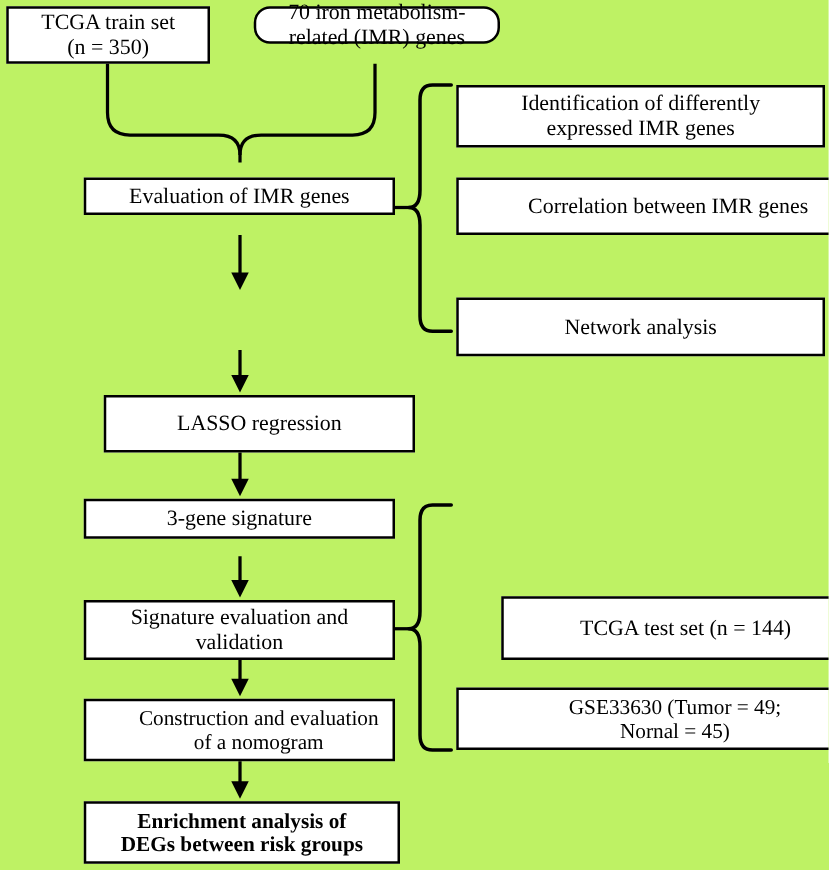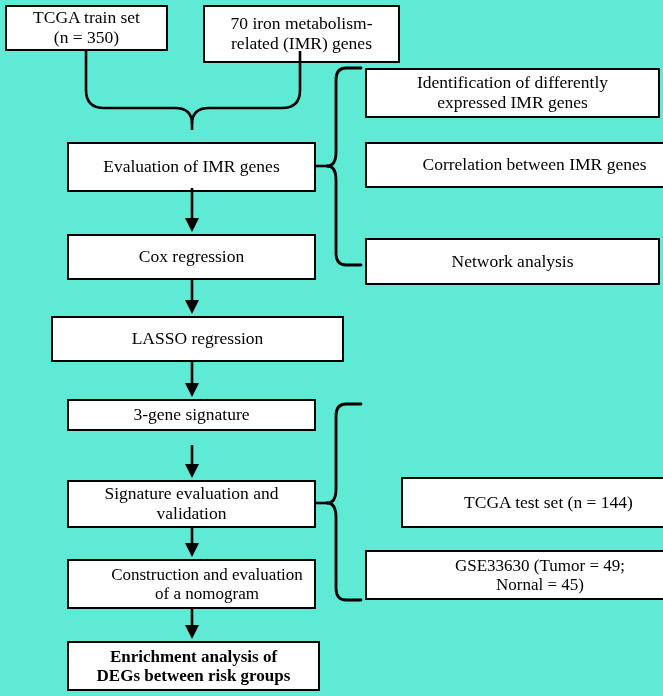--- a/index.html
+++ b/index.html
@@ -9,21 +9,21 @@
     background: #ffffff;
   }
   body {
     font-family: "Liberation Serif", "DejaVu Serif", serif;
     color: #000000;
   }
   #flowchart {
     position: relative;
     width: 663px;
     height: 696px;
-    background: #5eead4;
+    background: #bef264;
     overflow: hidden;
   }
   .node {
     position: absolute;
     box-sizing: border-box;
     border: 2px solid #000000;
     background: #ffffff;
     display: flex;
     align-items: center;
     justify-content: center;
@@ -64,28 +64,27 @@
   }
 </style>
 </head>
 <body>
 
 <div id="flowchart">
 
   <div class="node" style="left:5px; top:5px; width:163px; height:46px;">TCGA train set
 (n = 350)</div>
 
-  <div class="node" style="left:203px; top:5px; width:197px; height:58px;">70 iron metabolism-
+  <div class="node" style="left:203px; top:5px; width:197px; height:30px;border-radius:13px;">70 iron metabolism-
 related (IMR) genes</div>
 
-  <div class="node" style="left:67px; top:142px; width:249px; height:50px;">Evaluation of IMR genes</div>
+  <div class="node" style="left:67px; top:142px; width:249px; height:30px;">Evaluation of IMR genes</div>
 
-  <div class="node" style="left:67px; top:234px; width:249px; height:46px;">Cox regression</div>
 
-  <div class="node" style="left:51px; top:316px; width:293px; height:46px;">LASSO regression</div>
+  <div class="node" style="left:83px; top:316px; width:249px; height:46px;">LASSO regression</div>
 
   <div class="node" style="left:67px; top:399px; width:249px; height:32px;">3-gene signature</div>
 
   <div class="node" style="left:67px; top:480px; width:249px; height:48px;">Signature evaluation and
 validation</div>
 
   <div class="node tight" style="left:67px; top:559px; width:249px; height:50px;padding-left:35px;">Construction and evaluation
 of a nomogram</div>
 
   <div class="node tight" style="left:67px; top:641px; width:253px; height:50px;font-weight:bold;">Enrichment analysis of

